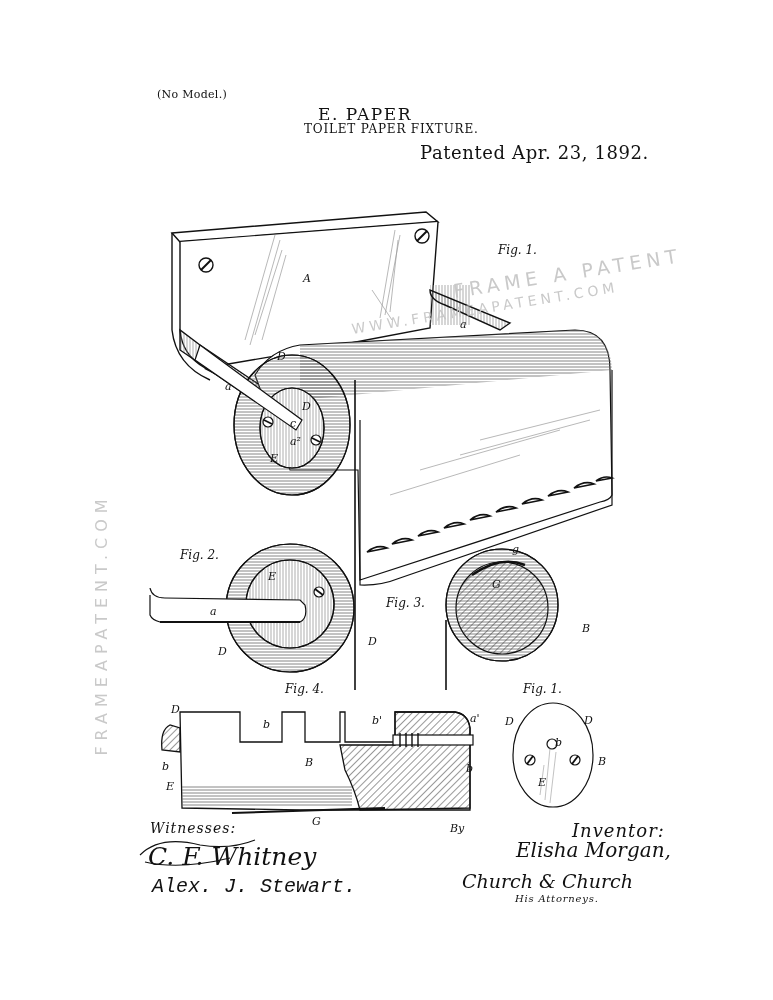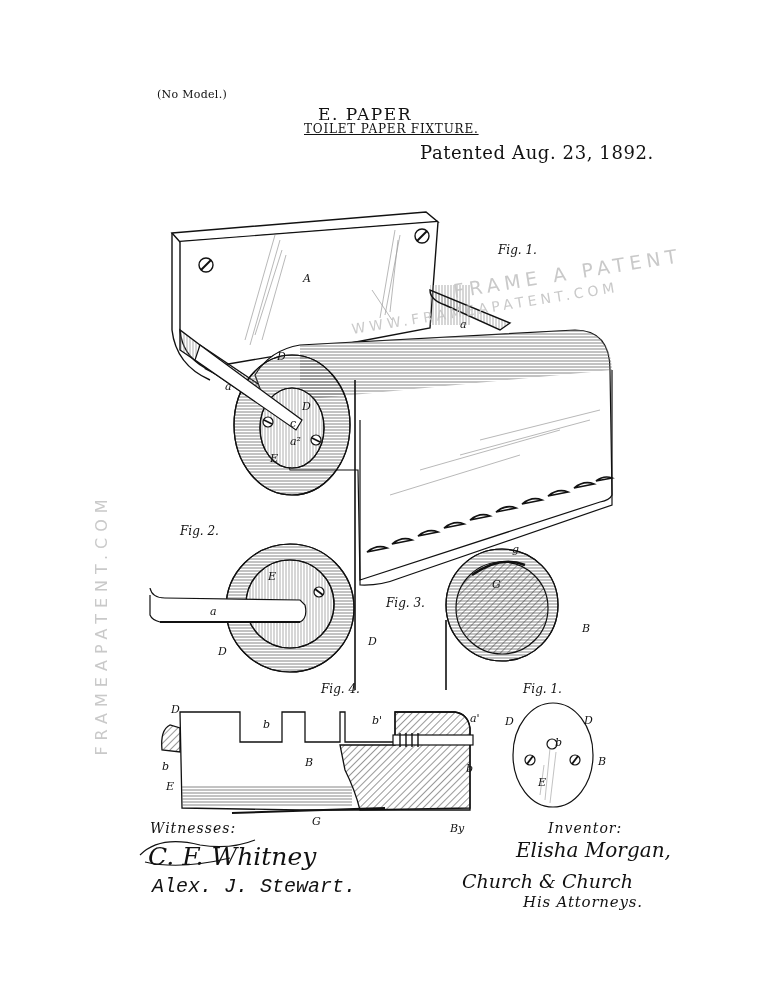--- a/index.html
+++ b/index.html
@@ -1,40 +1,40 @@
 <!DOCTYPE html>
 <html><head>
   <meta charset="utf-8">
   <style>
     html, body { margin: 0; padding: 0; background: #ffffff; }
     body { width: 773px; height: 1000px; position: relative; overflow: hidden;
            font-family: "DejaVu Serif", serif; color: #111; }
     .abs { position: absolute; }
     .no-model { left: 157px; top: 88px; font-size: 11px; letter-spacing: 0.3px; }
     .inventor-name { left: 318px; top: 104px; font-size: 17px; letter-spacing: 1.5px; }
-    .title { left: 304px; top: 122px; font-size: 12px; letter-spacing: 0.8px; text-decoration: underline; }
+    .title { left: 304px; top: 122px; font-size: 12px; letter-spacing: 0.8px; }
     .patented { left: 420px; top: 142px; font-size: 18px; letter-spacing: 0.6px; }
     .script { font-family: "DejaVu Serif", serif; font-style: italic; }
     .figlabel { font-size: 12px; font-style: italic; font-family: "DejaVu Serif", serif; }
     .ref { font-size: 11px; font-style: italic; font-family: "DejaVu Serif", serif; }
     .wm { font-family: "DejaVu Sans", sans-serif; color: #c4c4c4; font-size: 18px;
           letter-spacing: 5px; white-space: nowrap; opacity: 0.9; }
     .witnesses { left: 150px; top: 820px; font-size: 14px; letter-spacing: 1px; }
-    .inventor-lbl { left: 548px; top: 820px; font-size: 14px; letter-spacing: 1px; }
+    .inventor-lbl { left: 572px; top: 820px; font-size: 18px; letter-spacing: 1px; }
     .sig { font-family: "DejaVu Serif", serif; font-style: italic; font-size: 19px; }
-    .attys { left: 515px; top: 893px; font-size: 15px; letter-spacing: 0.8px; margin-left: 8px; }
+    .attys { left: 515px; top: 893px; font-size: 10px; letter-spacing: 0.8px; }
     svg { position: absolute; left: 0; top: 0; }
   </style>
 </head>
 <body>
 
 <div class="abs no-model">(No Model.)</div>
 <div class="abs inventor-name">E. PAPER</div>
 <div class="abs title">TOILET PAPER FIXTURE.</div>
-<div class="abs patented">Patented Aug. 23, 1892.</div>
+<div class="abs patented">Patented Apr. 23, 1892.</div>
 
 <svg width="773" height="1000" viewBox="0 0 773 1000">
   <defs>
     <pattern id="hatch" width="5" height="5" patternUnits="userSpaceOnUse" patternTransform="rotate(45)">
       <line x1="0" y1="0" x2="0" y2="5" stroke="#333" stroke-width="1"></line>
     </pattern>
     <pattern id="hlines" width="4" height="3" patternUnits="userSpaceOnUse">
       <line x1="0" y1="1" x2="4" y2="1" stroke="#666" stroke-width="0.8"></line>
     </pattern>
     <pattern id="vlines" width="3" height="4" patternUnits="userSpaceOnUse">
@@ -163,23 +163,23 @@
     </g>
   </g>
 
   <g stroke="#111" stroke-width="1.1" fill="none">
     <path d="M140,855 Q160,835 200,845 Q230,850 255,840"></path>
     <path d="M145,862 Q180,870 230,858"></path>
   </g>
 </svg>
 
 <div class="abs figlabel" style="left:498px;top:243px;">Fig. 1.</div>
-<div class="abs figlabel" style="left:180px;top:524px;">Fig. 2.</div>
+<div class="abs figlabel" style="left:180px;top:548px;">Fig. 2.</div>
 <div class="abs figlabel" style="left:386px;top:596px;">Fig. 3.</div>
-<div class="abs figlabel" style="left:285px;top:682px;margin-left:36px;">Fig. 4.</div>
+<div class="abs figlabel" style="left:285px;top:682px;">Fig. 4.</div>
 <div class="abs figlabel" style="left:523px;top:682px;">Fig. 1.</div>
 
 <div class="abs ref" style="left:303px;top:272px;">A</div>
 <div class="abs ref" style="left:460px;top:318px;">a</div>
 <div class="abs ref" style="left:277px;top:350px;">D</div>
 <div class="abs ref" style="left:225px;top:380px;">a</div>
 <div class="abs ref" style="left:302px;top:400px;">D</div>
 <div class="abs ref" style="left:290px;top:417px;">c</div>
 <div class="abs ref" style="left:290px;top:435px;text-align:right;">a²</div>
 <div class="abs ref" style="left:270px;top:452px;">E</div>

